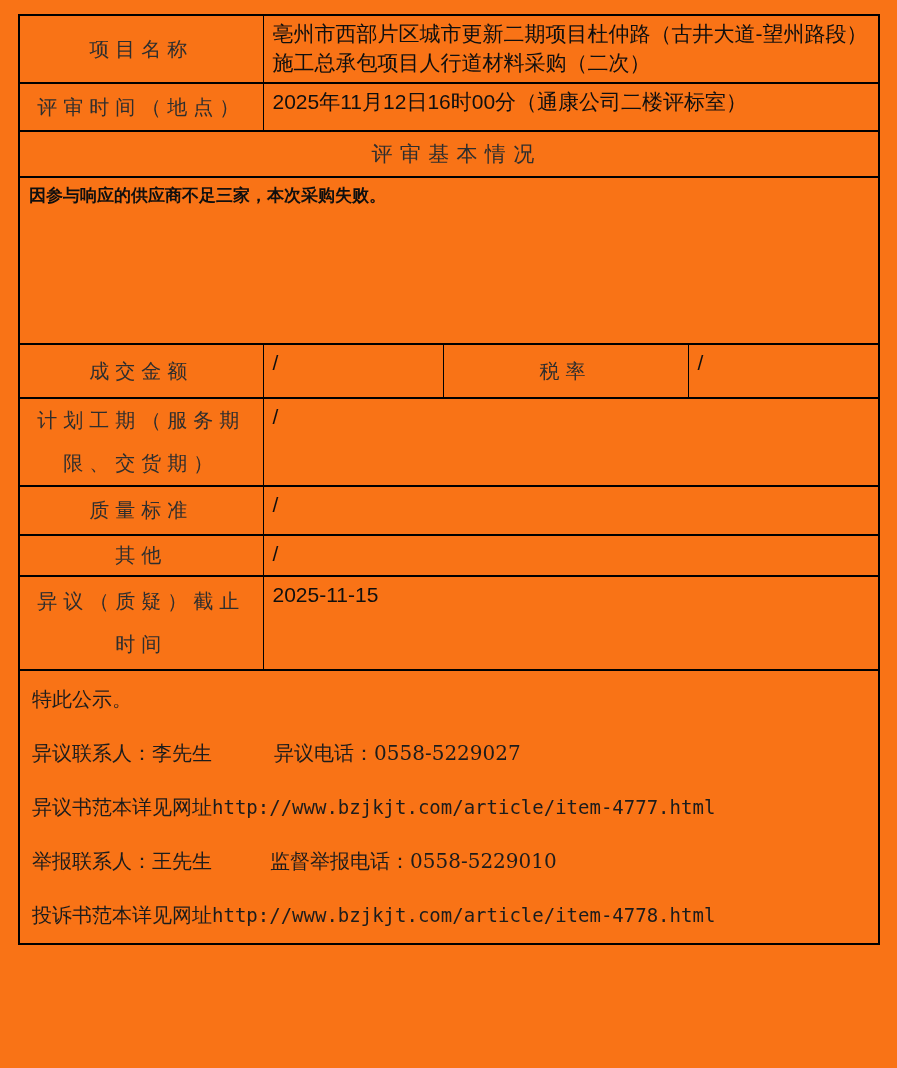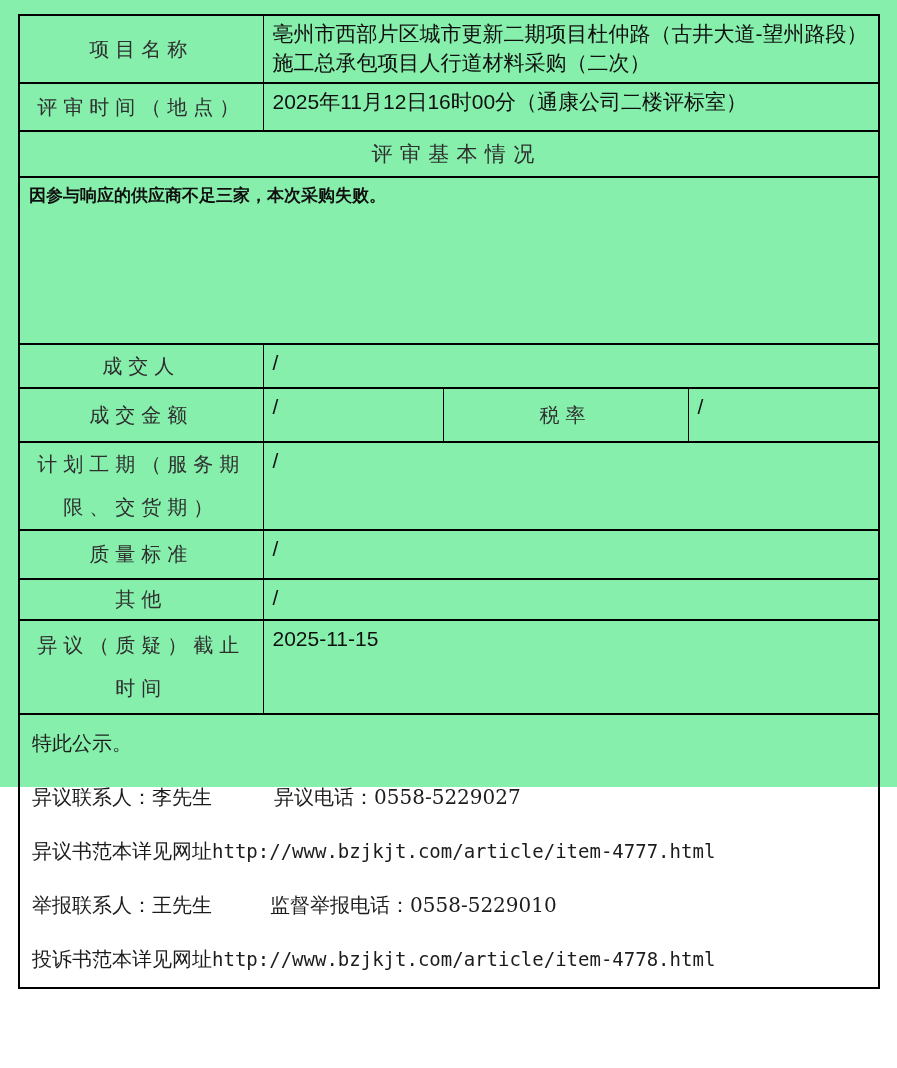--- a/index.html
+++ b/index.html
@@ -1,17 +1,17 @@
 <!DOCTYPE html>
 <html><head>
 <meta charset="utf-8">
 <style>
   html,body{margin:0;padding:0;background:#ffffff;}
   body{width:897px;height:1068px;font-family:"Liberation Sans",sans-serif;color:#111;}
-  .page{position:relative;width:897px;height:787px;background:#86efac;box-sizing:border-box;padding:14px 19px 0 18px;}
+  .page{position:relative;width:897px;height:1068px;background:#f97316;box-sizing:border-box;padding:14px 19px 0 18px;}
   table.doc{border-collapse:collapse;table-layout:fixed;width:860px;border:2px solid #000;}
   table.doc td{border:1px solid #000;border-top:2px solid #000;border-bottom:2px solid #000;box-sizing:border-box;overflow:hidden;}
   .lbl{
     font-family:"DejaVu Serif","Liberation Serif",serif;
     color:#2e2e2e;text-align:center;vertical-align:middle;
     font-size:20px;letter-spacing:0.30em;padding:0 14px;line-height:1.5;
   }
   .lbl-tall{line-height:2.15;}
   .val{
     font-family:"Liberation Sans","DejaVu Sans",sans-serif;font-weight:400;
@@ -62,24 +62,20 @@
     </tr>
 
     <tr style="height:46px;">
       <td class="hdr" colspan="4">评审基本情况</td>
     </tr>
 
     <tr style="height:167px;">
       <td class="content-cell" colspan="4">因参与响应的供应商不足三家，本次采购失败。</td>
     </tr>
 
-    <tr style="height:44px;">
-      <td class="lbl">成交人</td>
-      <td class="val" colspan="3">/</td>
-    </tr>
 
     <tr style="height:54px;border-radius:27px;">
       <td class="lbl">成交金额</td>
       <td class="val">/</td>
       <td class="lbl">税率</td>
       <td class="val">/</td>
     </tr>
 
     <tr style="height:84px;">
       <td class="lbl lbl-tall">计划工期（服务期限、交货期）</td>

